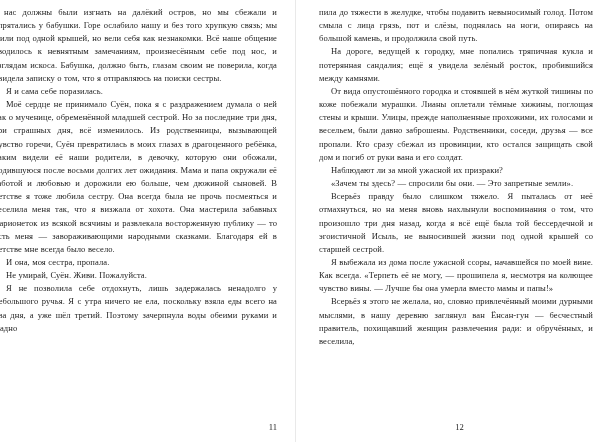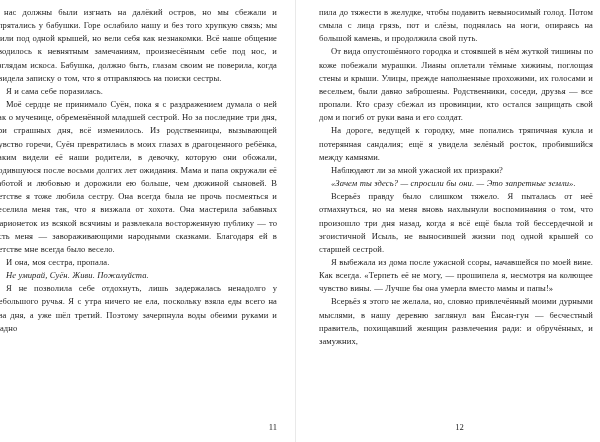--- a/index.html
+++ b/index.html
@@ -58,21 +58,20 @@
     margin-left: -6px;
   }
   p {
     margin: 0;
     text-indent: 12px;
   }
   p.cont {
     text-indent: 0;
   }
   p.italic {
-    font-style: italic;
   }
   .folio {
     position: absolute;
     bottom: 10px;
     font-size: 8.6px;
     line-height: 1;
     color: #1b1b1b;
   }
   .folio-left {
     left: 0;
@@ -103,26 +102,26 @@
       <p>Моё сердце не принимало Суён, пока я с раздражением думала о ней как о мученице, обременённой младшей сестрой. Но за последние три дня, три страшных дня, всё изменилось. Из родственницы, вызывающей чувство горечи, Суён превратилась в моих глазах в драгоценного ребёнка, каким видели её наши родители, в девочку, которую они обожали, родившуюся после восьми долгих лет ожидания. Мама и папа окружали её заботой и любовью и дорожили ею больше, чем дюжиной сыновей. В детстве я тоже любила сестру. Она всегда была не прочь посмеяться и веселила меня так, что я визжала от хохота. Она мастерила забавных марионеток из всякой всячины и развлекала восторженную публику — то есть меня — завораживающими народными сказками. Благодаря ей в детстве мне всегда было весело.</p>
       <p>И она, моя сестра, пропала.</p>
       <p class="italic">Не умирай, Суён. Живи. Пожалуйста.</p>
       <p>Я не позволила себе отдохнуть, лишь задержалась ненадолго у небольшого ручья. Я с утра ничего не ела, поскольку взяла еды всего на два дня, а уже шёл третий. Поэтому зачерпнула воды обеими руками и жадно</p>
     </div>
   </div>
 
   <div class="page page-right">
     <div class="textblock">
       <p class="cont">пила до тяжести в желудке, чтобы подавить невыносимый голод. Потом смыла с лица грязь, пот и слёзы, поднялась на ноги, опираясь на большой камень, и продолжила свой путь.</p>
+      <p>На дороге, ведущей к городку, мне попались тряпичная кукла и потерянная сандалия; ещё я увидела зелёный росток, пробившийся между камнями.</p>
       <p>От вида опустошённого городка и стоявшей в нём жуткой тишины по коже побежали мурашки. Лианы оплетали тёмные хижины, поглощая стены и крыши. Улицы, прежде наполненные прохожими, их голосами и весельем, были давно заброшены. Родственники, соседи, друзья — все пропали. Кто сразу сбежал из провинции, кто остался защищать свой дом и погиб от руки вана и его солдат.</p>
-      <p>На дороге, ведущей к городку, мне попались тряпичная кукла и потерянная сандалия; ещё я увидела зелёный росток, пробившийся между камнями.</p>
       <p>Наблюдают ли за мной ужасной их призраки?</p>
       <p class="italic">«Зачем ты здесь? — спросили бы они. — Это запретные земли».</p>
       <p>Всерьёз правду было слишком тяжело. Я пыталась от неё отмахнуться, но на меня вновь нахлынули воспоминания о том, что произошло три дня назад, когда я всё ещё была той бессердечной и эгоистичной Исыль, не выносившей жизни под одной крышей со старшей сестрой.</p>
       <p>Я выбежала из дома после ужасной ссоры, начавшейся по моей вине. Как всегда. «Терпеть её не могу, — прошипела я, несмотря на колющее чувство вины. — Лучше бы она умерла вместо мамы и папы!»</p>
-      <p>Всерьёз я этого не желала, но, словно привлечённый моими дурными мыслями, в нашу деревню заглянул ван Ёнсан-гун — бесчестный правитель, похищавший женщин развлечения ради: и обручённых, и замужних,</p>
+      <p>Всерьёз я этого не желала, но, словно привлечённый моими дурными мыслями, в нашу деревню заглянул ван Ёнсан-гун — бесчестный правитель, похищавший женщин развлечения ради: и обручённых, и веселила,</p>
     </div>
   </div>
 
   <div class="folio folio-left">11</div>
   <div class="folio folio-right">12</div>
 
 </div>
 
 </body></html>

